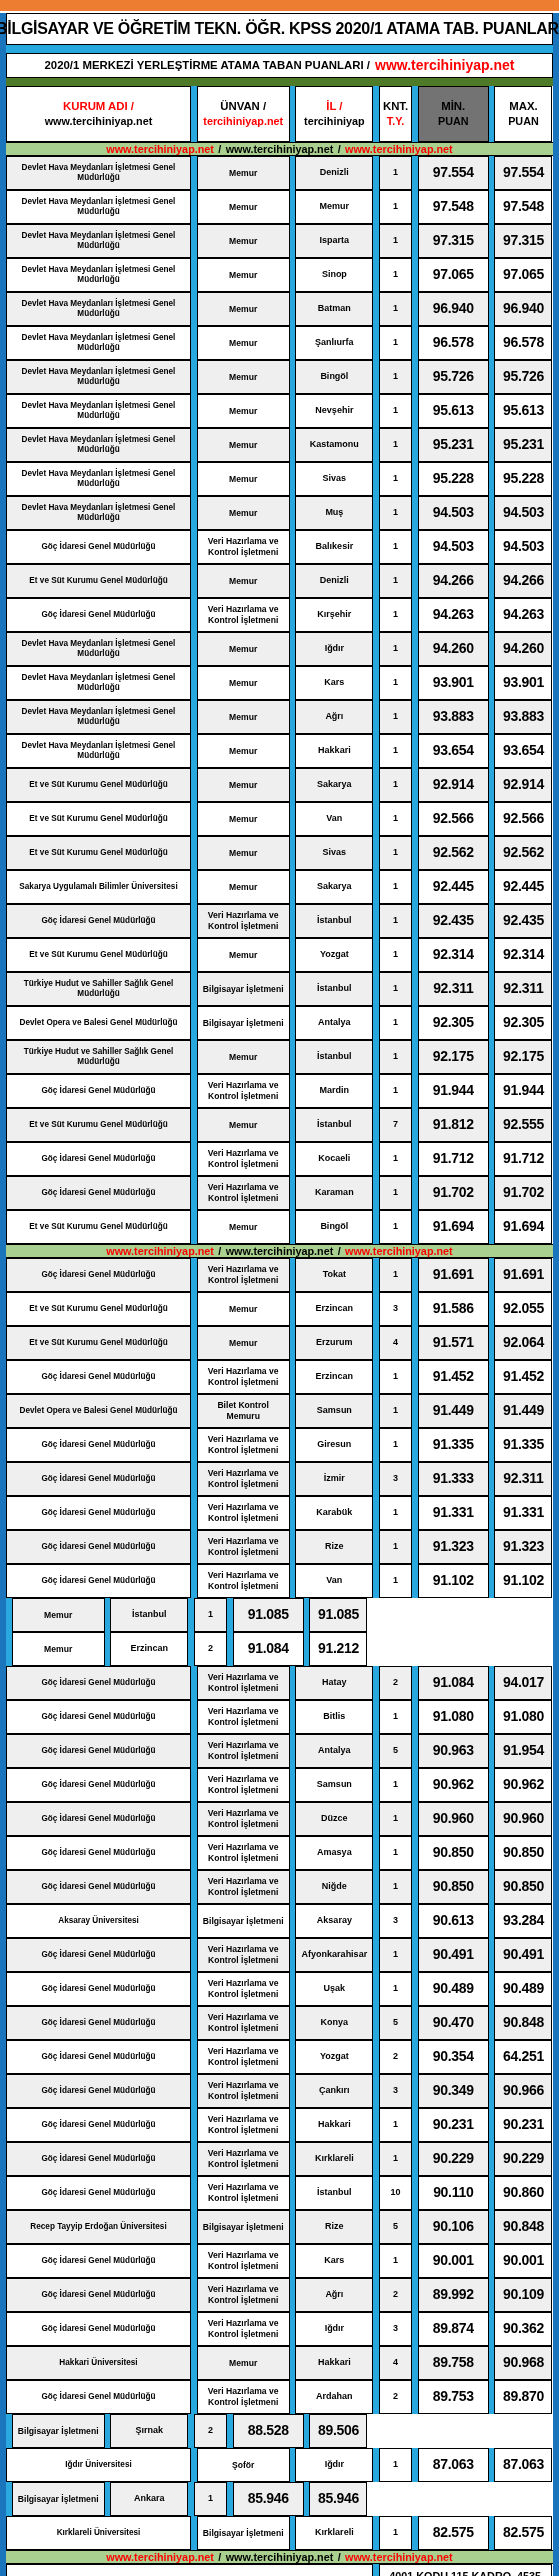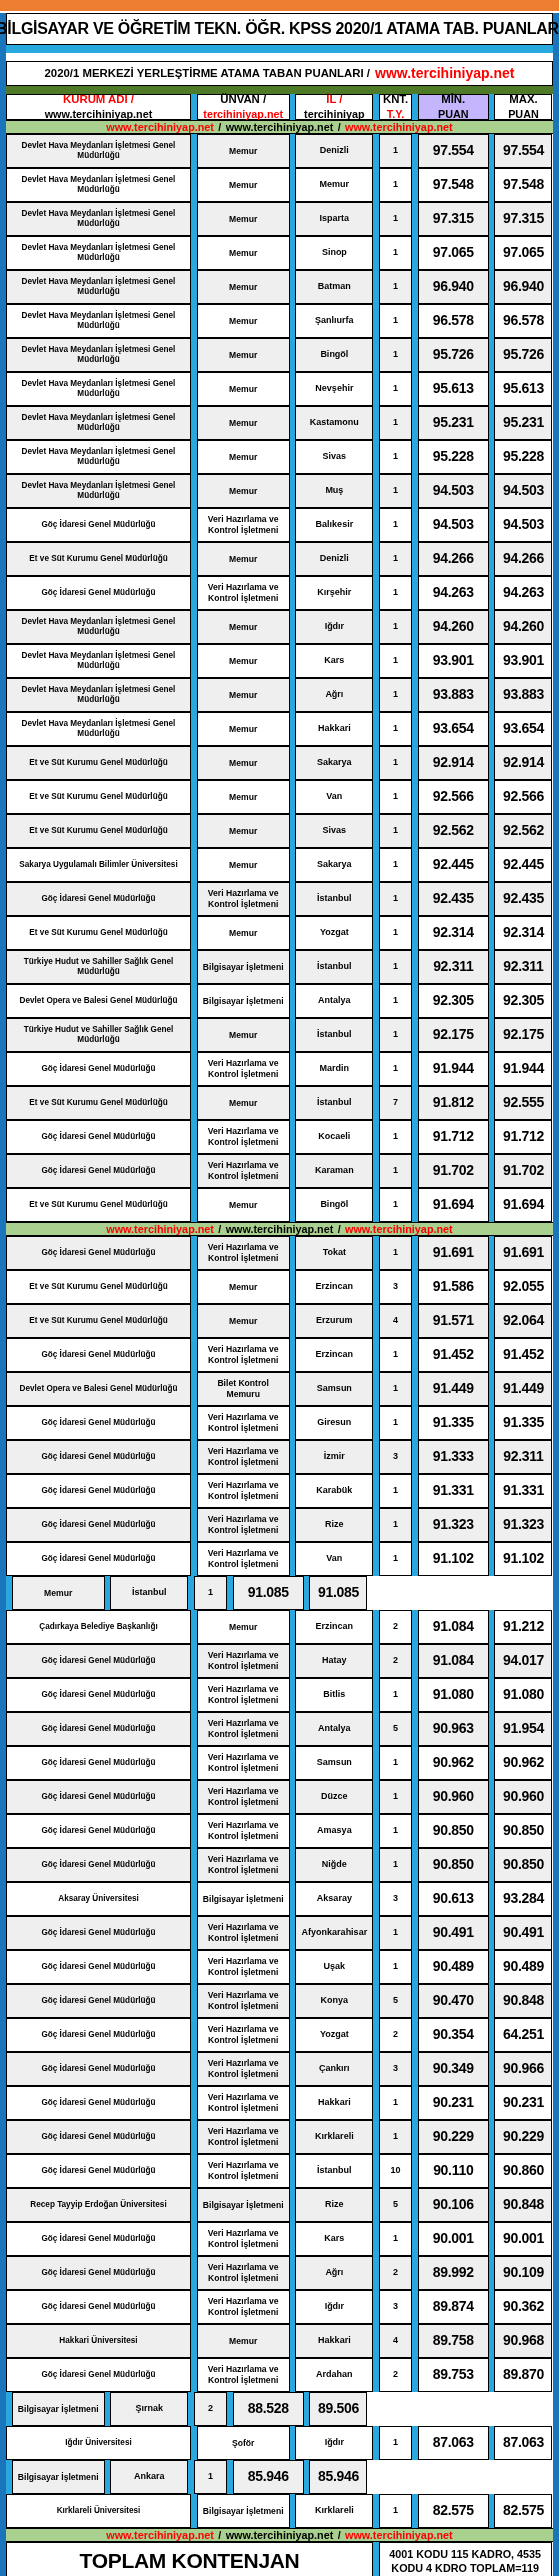--- a/index.html
+++ b/index.html
@@ -23,35 +23,35 @@
     box-sizing:border-box;height:32px;margin-top:1.9px;
     border:1.9px solid #000;
     display:flex;align-items:center;justify-content:center;
     font-size:16px;letter-spacing:-0.3px;white-space:nowrap;
   }
   .cyan-bar{height:8.2px;background:#29A8E0;}
   .subtitle-row{
     box-sizing:border-box;height:25px;
     border:1.3px solid #000;
     display:flex;align-items:center;justify-content:center;gap:5px;
-    font-size:11.4px;white-space:nowrap;margin-top:8px;
+    font-size:11.4px;white-space:nowrap;
   }
   .subtitle-row .url{font-size:14px;}
   .olive-bar{height:8.2px;background:#4F7A28;}
   .red{color:#FF0000;}
   
   .header-row{display:flex;}
   .hcell{
-    box-sizing:border-box;height:26px;border:1.3px solid #000;background:#fff;
+    box-sizing:border-box;height:56px;border:1.3px solid #000;background:#fff;
     display:flex;flex-direction:column;align-items:center;justify-content:center;
     text-align:center;line-height:1.35;
   }
   .hcell .l1{font-size:11.4px;}
   .hcell .l2{font-size:10.8px;}
-  .hcell.min-col{background:#c4b5fd;}
+  .hcell.min-col{background:#737373;}
   .w-kurum{width:185px;}
   .w-unvan{width:93px;}
   .w-il{width:78px;}
   .w-knt{width:33px;}
   .w-min{width:71px;}
   .w-max{width:58px;}
   .stripe{width:5.7px;background:#29A8E0;flex:none;}
   
   .sep-row{
     box-sizing:border-box;height:14px;background:#A9D08E;
@@ -746,21 +746,20 @@
     <div class="cell il w-il">İstanbul</div>
     <div class="stripe"></div>
     <div class="cell knt w-knt">1</div>
     <div class="stripe"></div>
     <div class="cell minv w-min">91.085</div>
     <div class="stripe"></div>
     <div class="cell maxv w-max">91.085</div>
   </div>
 
   <div class="row">
-    <div class="cell kurum w-kurum">Çadırkaya Belediye Başkanlığı</div>
     <div class="stripe"></div>
     <div class="cell unvan w-unvan">Memur</div>
     <div class="stripe"></div>
     <div class="cell il w-il">Erzincan</div>
     <div class="stripe"></div>
     <div class="cell knt w-knt">2</div>
     <div class="stripe"></div>
     <div class="cell minv w-min">91.084</div>
     <div class="stripe"></div>
     <div class="cell maxv w-max">91.212</div>

